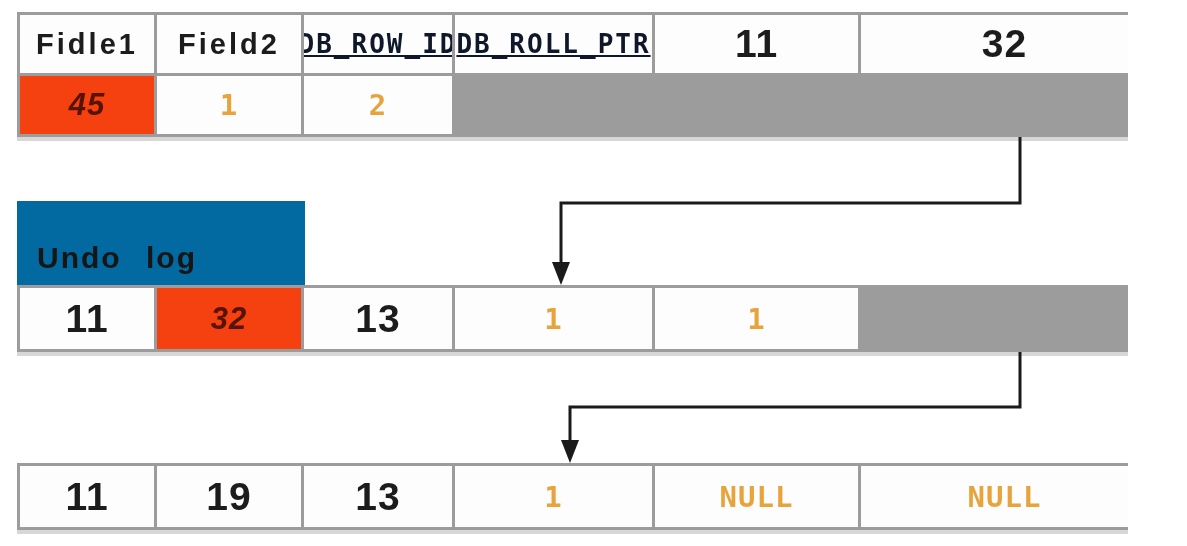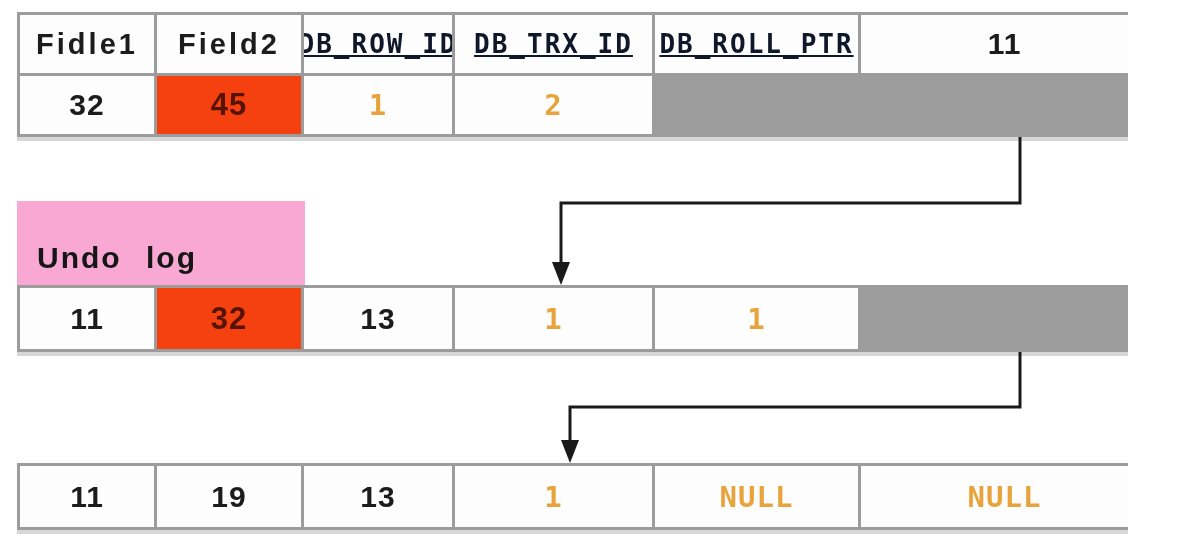--- a/index.html
+++ b/index.html
@@ -26,29 +26,29 @@
     overflow:hidden;white-space:nowrap;
   }
   #main-table{left:17px;top:12px;}
   #main-table .cell{height:58px;}
   #undo-row-1{left:17px;top:285px;}
   #undo-row-1 .cell{height:61px;}
   #undo-row-2{left:17px;top:463px;}
   #undo-row-2 .cell{height:61px;}
   
   .t-hblack{font-weight:700;font-size:29px;letter-spacing:3px;color:#1c1c1c;}
-  .t-black{font-weight:700;font-size:30px;letter-spacing:1px;color:#1c1c1c;}
+  .t-black{font-weight:700;font-size:39px;letter-spacing:1px;color:#1c1c1c;}
   .t-blue{font-family:"DejaVu Sans Mono", monospace;font-weight:700;font-size:26px;letter-spacing:2px;color:#0f172a;text-decoration:underline;}
   .t-orange{font-family:"DejaVu Sans Mono", monospace;font-weight:700;font-size:29px;letter-spacing:1px;color:#e8a43c;}
-  .cell-red{background:#f5400f;}
+  .cell-red{background:#f5400f;font-style:italic;}
   .cell-red .t-black,.t-redval{font-weight:700;font-size:31px;letter-spacing:1px;color:#551300;}
   
   #undo-label{
     position:absolute;left:17px;top:201px;width:288px;height:84px;
-    background:#f9a8d4;
+    background:#0369a1;
     display:flex;align-items:flex-end;
     padding:0 0 10px 20px;box-sizing:border-box;
     font-weight:700;font-size:30px;color:#161616;
     letter-spacing:2px;word-spacing:14px;
   }
   
   #arrows{position:absolute;left:0;top:0;width:1187px;height:546px;pointer-events:none;}
 </style>
 </head>
 <body>
@@ -57,23 +57,20 @@
 
   <div id="main-table" class="vtable">
     <div class="cell">
         <span class="t-hblack">Fidle1</span>
       </div>
     <div class="cell">
         <span class="t-hblack">Field2</span>
       </div>
     <div class="cell">
         <span class="t-blue">DB_ROW_ID</span>
-      </div>
-    <div class="cell">
-        <span class="t-blue">DB_TRX_ID</span>
       </div>
     <div class="cell">
         <span class="t-blue">DB_ROLL_PTR</span>
       </div>
 
     <div class="cell">
         <span class="t-black">11</span>
       </div>
     <div class="cell">
         <span class="t-black">32</span>

